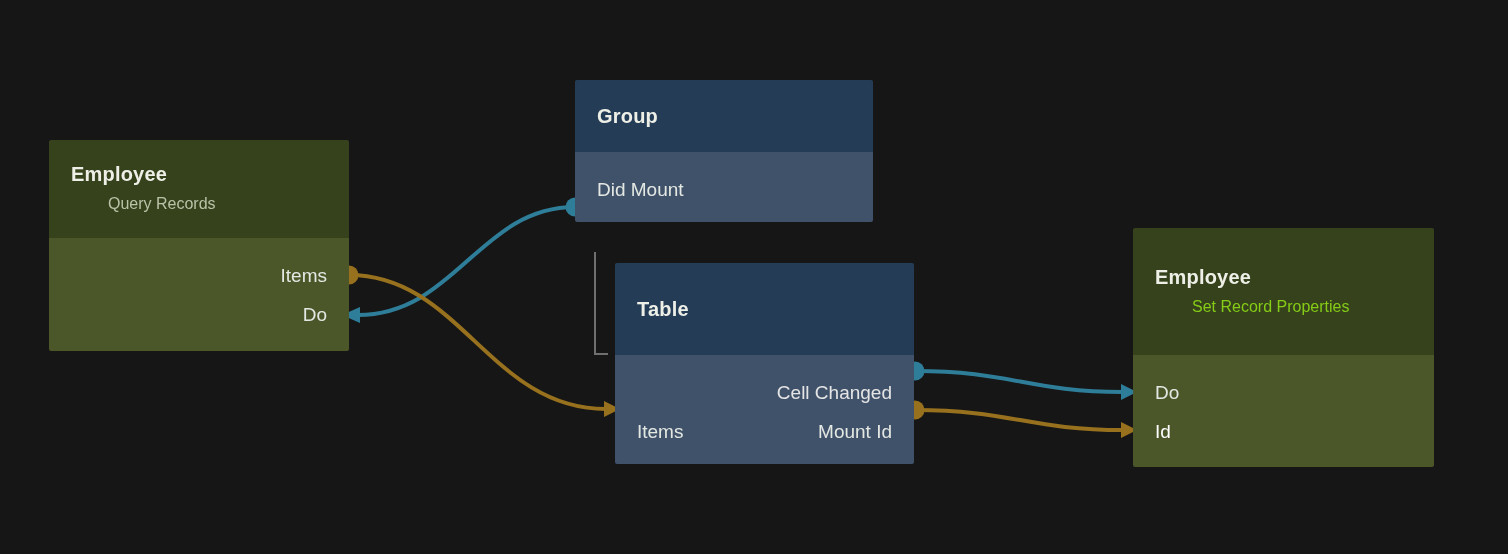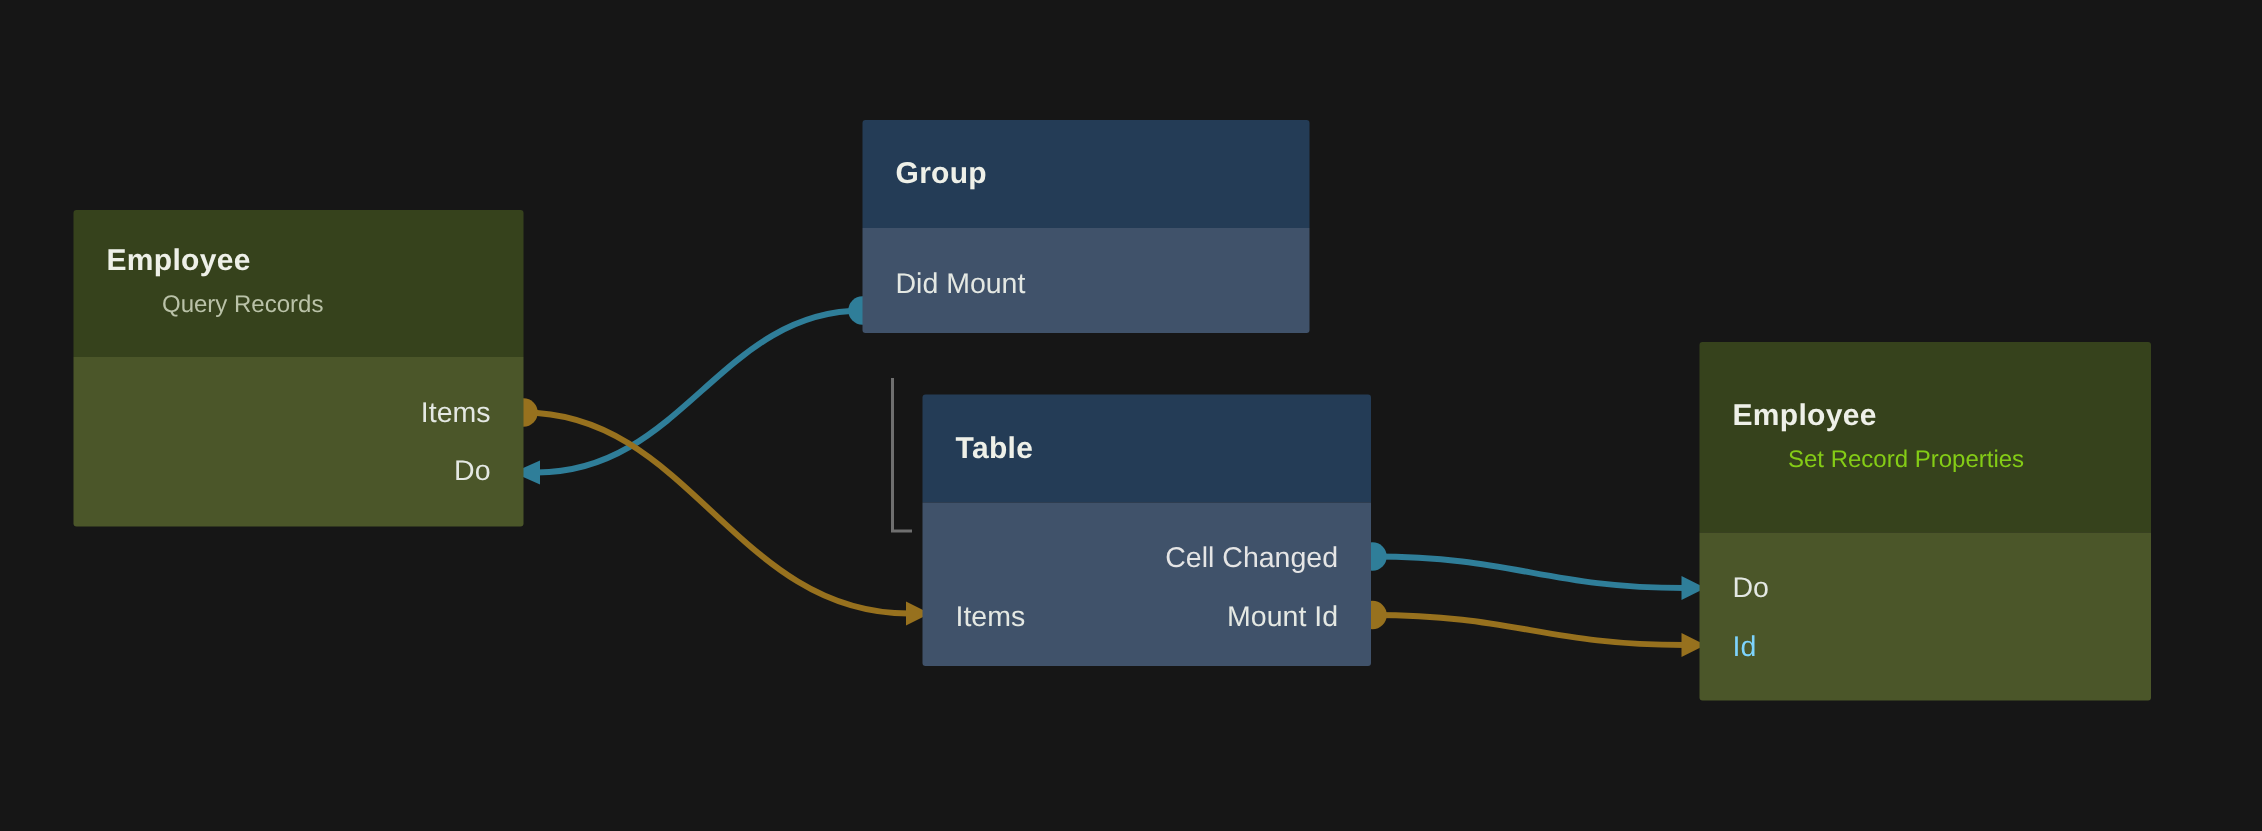--- a/index.html
+++ b/index.html
@@ -109,21 +109,21 @@
       <div class="node-title" style="color: rgb(238, 240, 232);">Group</div>
     </div>
     <div class="node-body" style="height: 70px; background-color: rgb(64, 82, 106);">
       <div class="port-row align-left">
         <span style="color: rgb(228, 232, 227);">Did Mount</span>
       </div>
     </div>
   </div>
 
   <div class="node" style="left:615px; top:263px; width:299px;">
-    <div class="node-header" style="height: 72px; background-color: rgb(36, 60, 86);">
+    <div class="node-header" style="height: 92px; background-color: rgb(36, 60, 86);">
       <div class="node-title" style="color: rgb(238, 240, 232);">Table</div>
     </div>
     <div class="node-body" style="height: 109px; background-color: rgb(64, 82, 106);">
       <div class="port-row align-right">
         <span style="color: #e5e5e5;">Cell Changed</span>
       </div>
       <div class="port-row split">
         <span style="color: rgb(228, 232, 227);">Items</span>
         <span style="color: rgb(228, 232, 227);">Mount Id</span>
       </div>
@@ -133,18 +133,18 @@
   <div class="node" style="left:1133px; top:228px; width:301px;">
     <div class="node-header" style="height: 127px; background-color: rgb(54, 66, 28);">
       <div class="node-title" style="color: rgb(238, 240, 232);">Employee</div>
       <div class="node-subtitle subtitle-wrap" style="color: #84cc16;">Set Record Properties</div>
     </div>
     <div class="node-body" style="height: 112px; background-color: rgb(75, 86, 41);">
       <div class="port-row align-left">
         <span style="color: rgb(228, 232, 227);">Do</span>
       </div>
       <div class="port-row align-left">
-        <span style="color: #7dd3fc;">Id</span>
+        <span style="color: #ffffff;">Id</span>
       </div>
     </div>
   </div>
 
 </div>
 
 </body></html>

